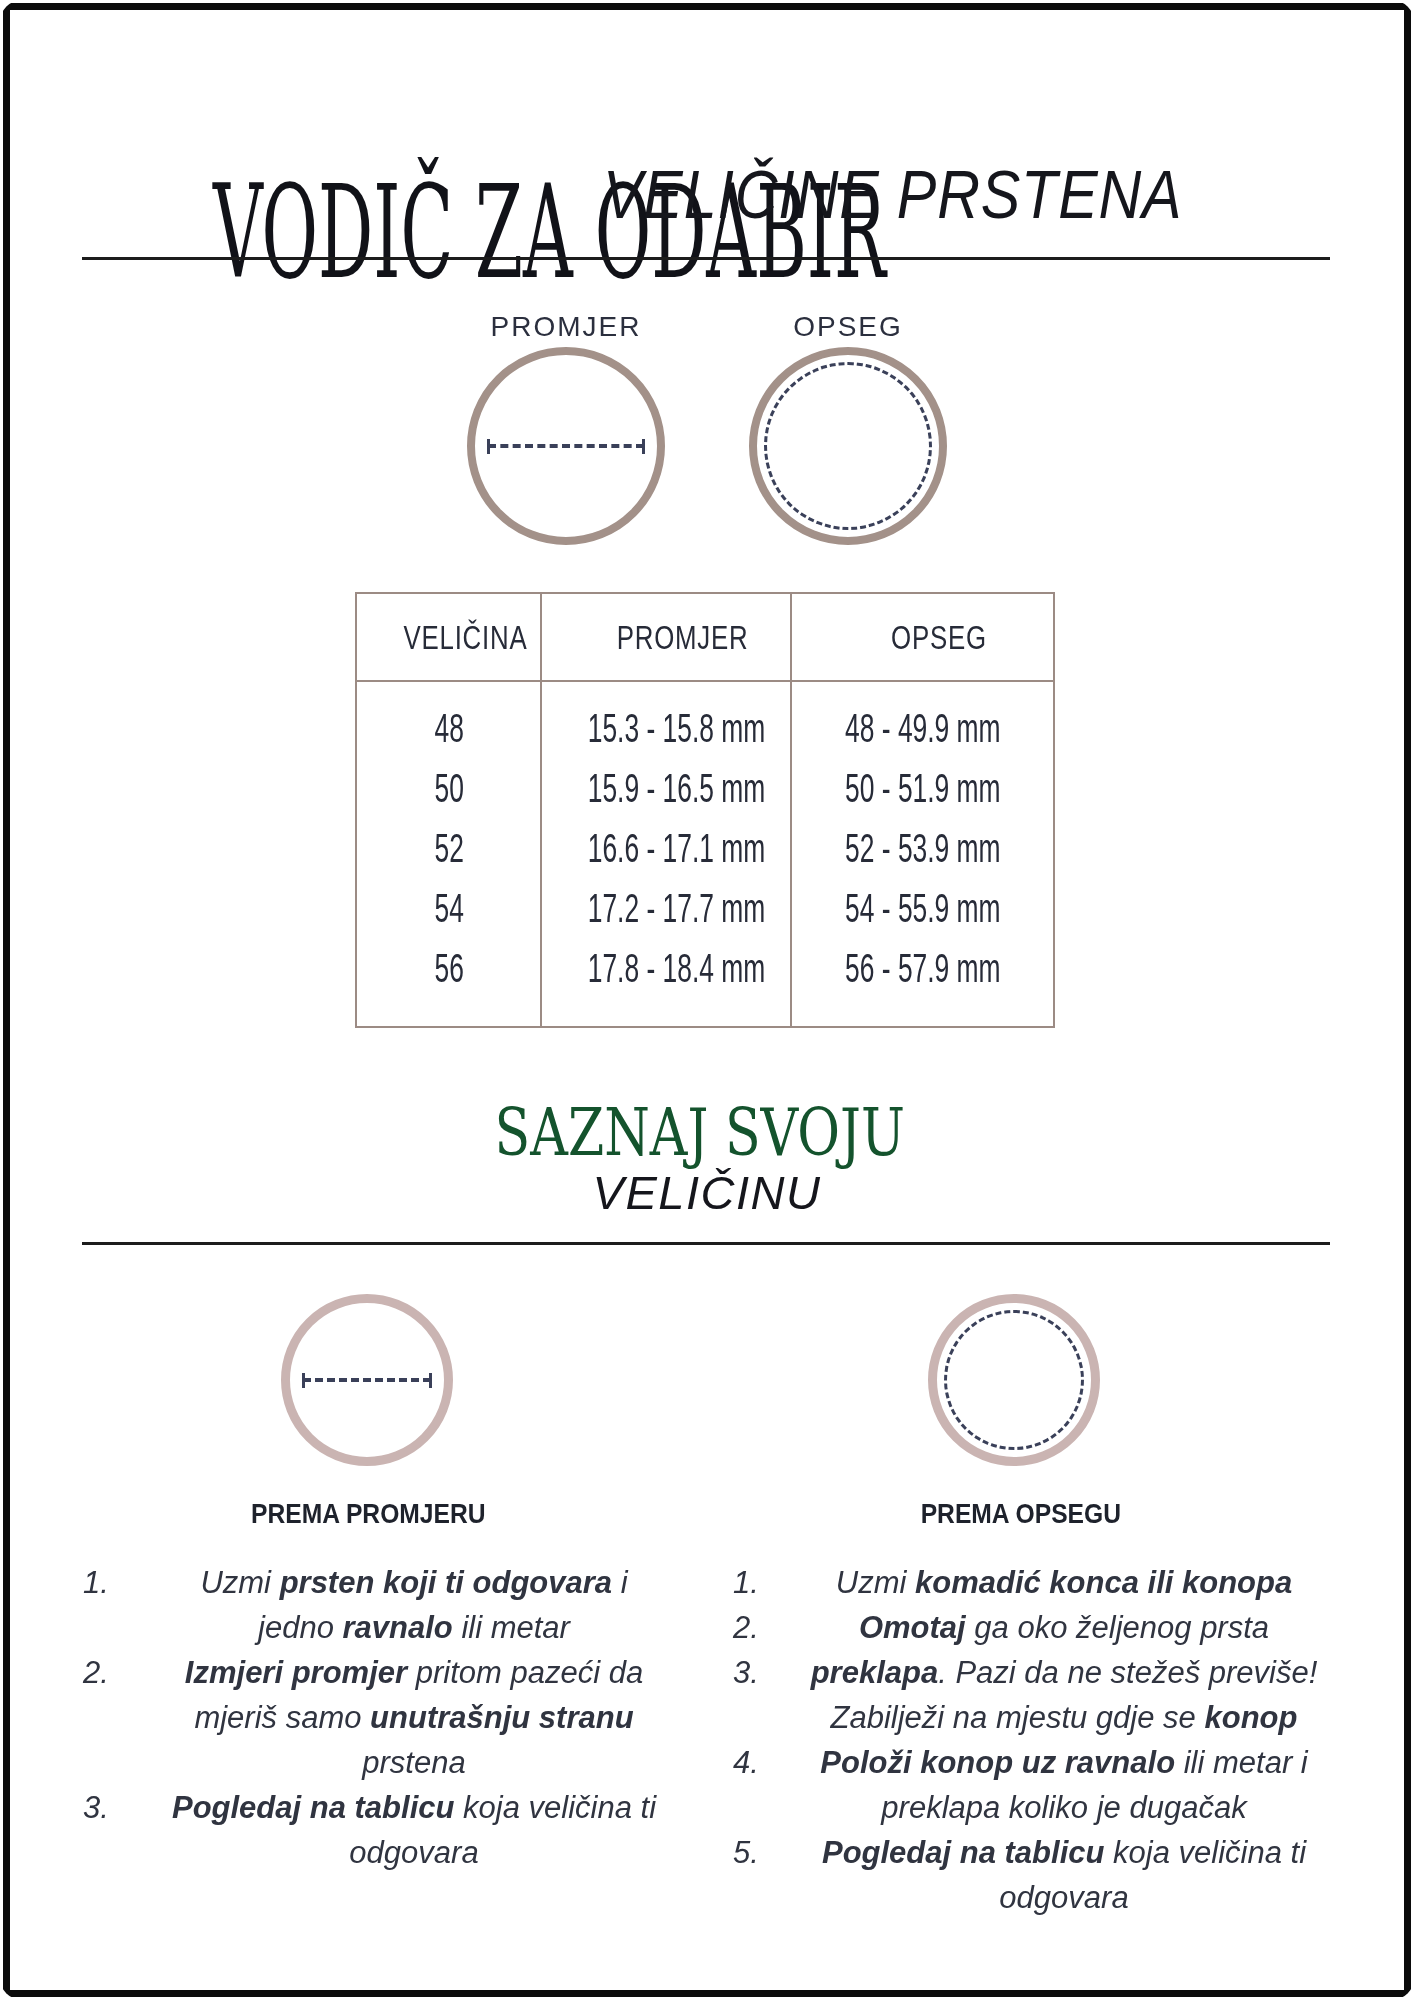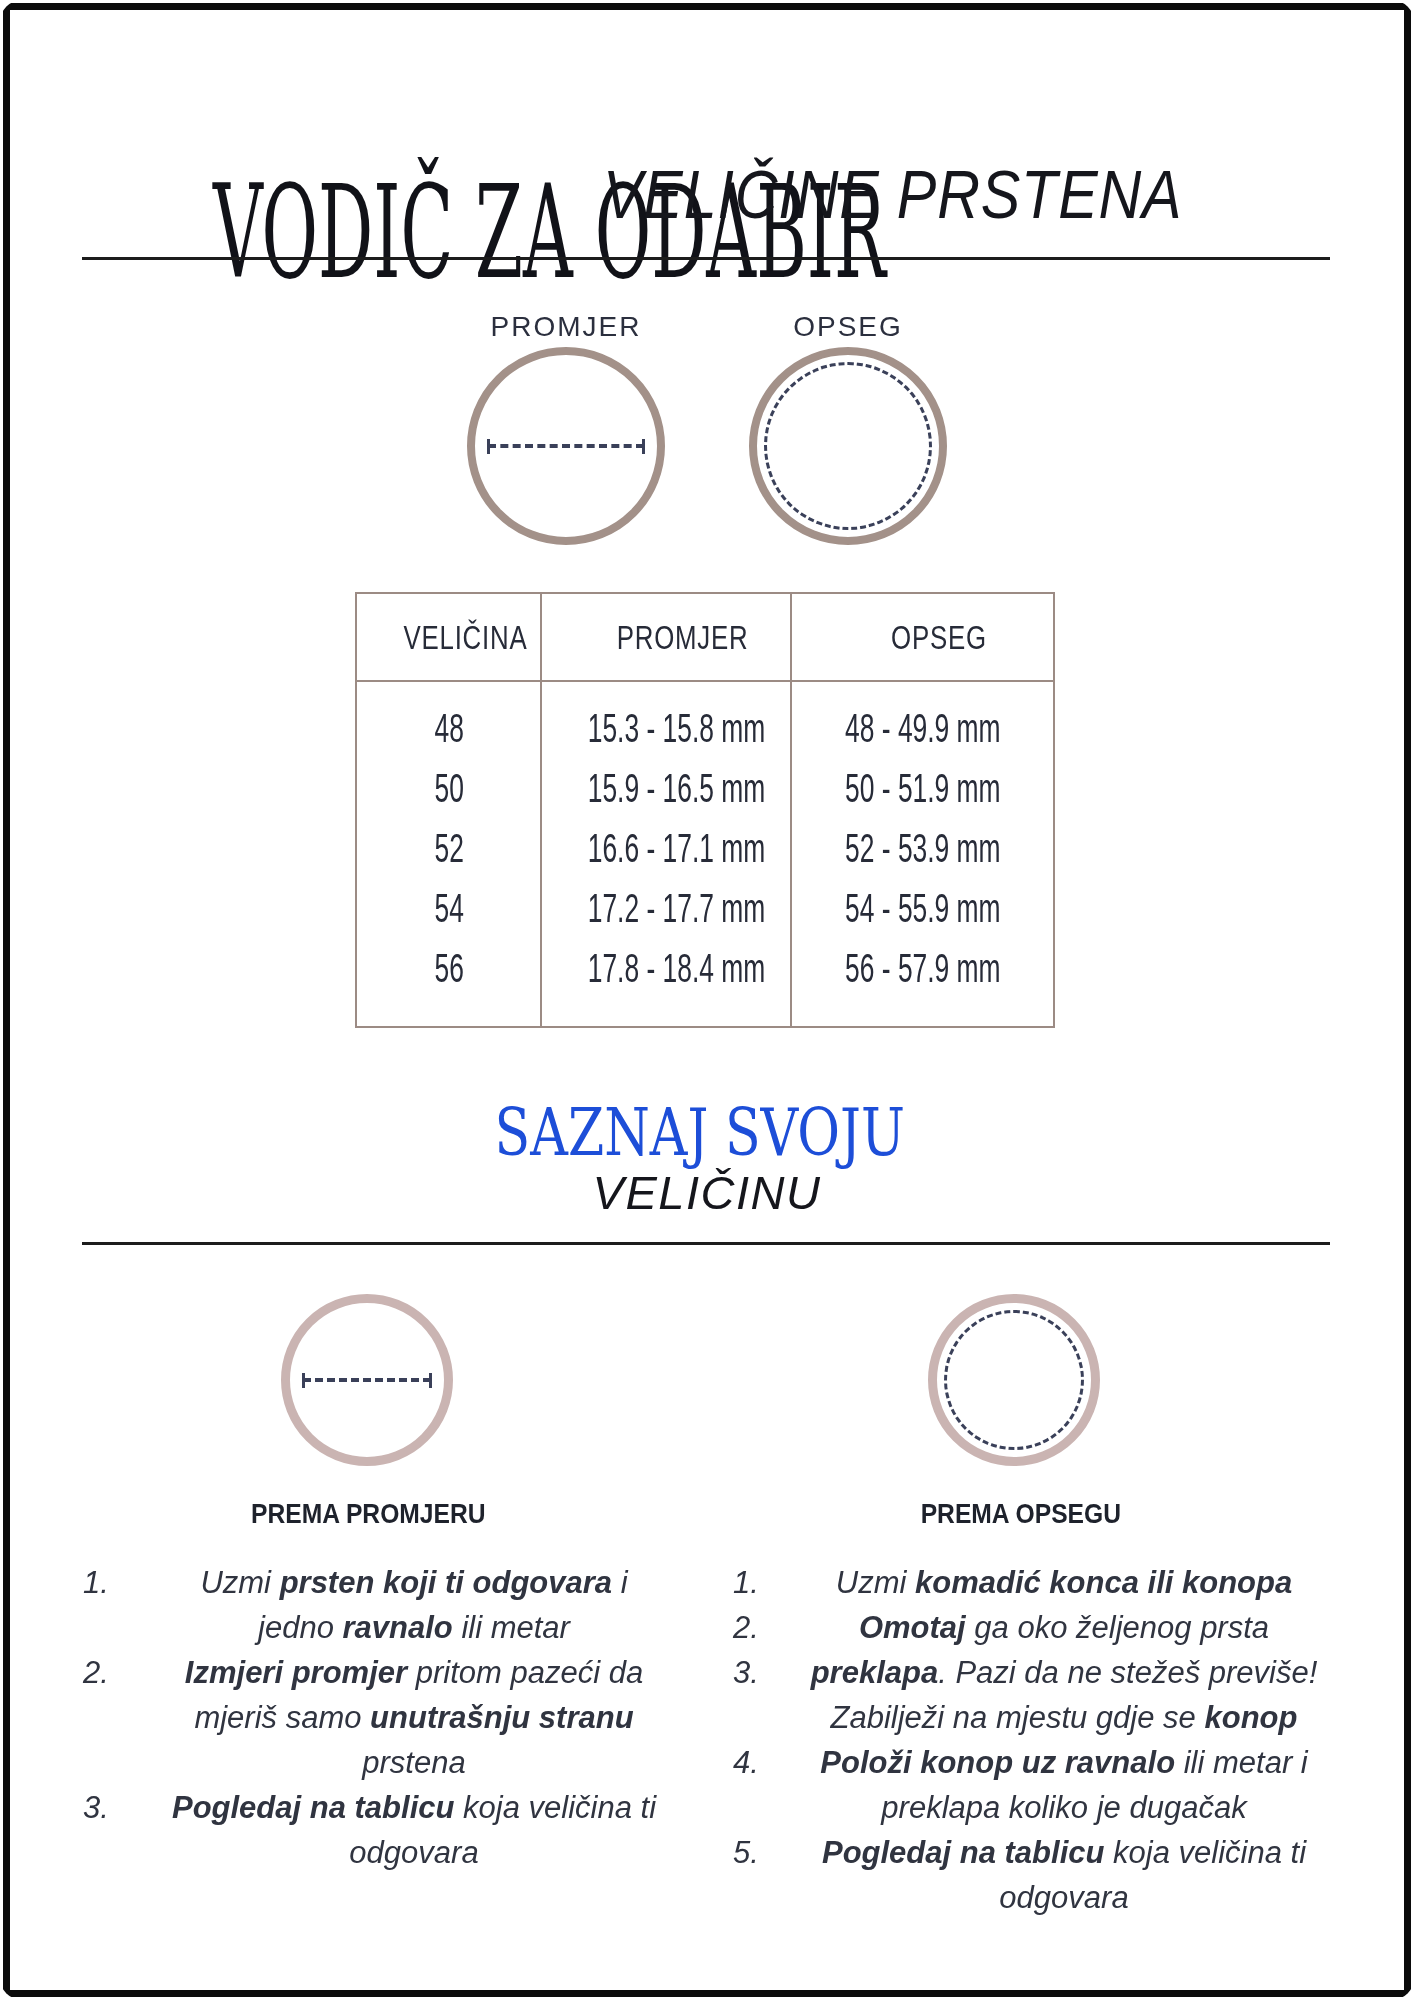--- a/index.html
+++ b/index.html
@@ -138,21 +138,21 @@
     color:#272b38;
   }
   .trow .td .squeeze-c{transform:scaleX(0.66);}
 
   
   .saznaj{
     left:0;top:1100px;width:1400px;
     text-align:center;
     font-family:"DejaVu Serif",serif;
     font-size:66px;line-height:1;
-    color:#1d4ed8;
+    color:#14532d;
   }
   .saznaj .squeeze-c{transform:scaleX(0.79);}
   .velicinu{
     left:0;top:1169px;width:1414px;
     text-align:center;
     font-style:italic;
     font-size:47px;line-height:1;
     letter-spacing:1.5px;
     color:#15161c;
   }

